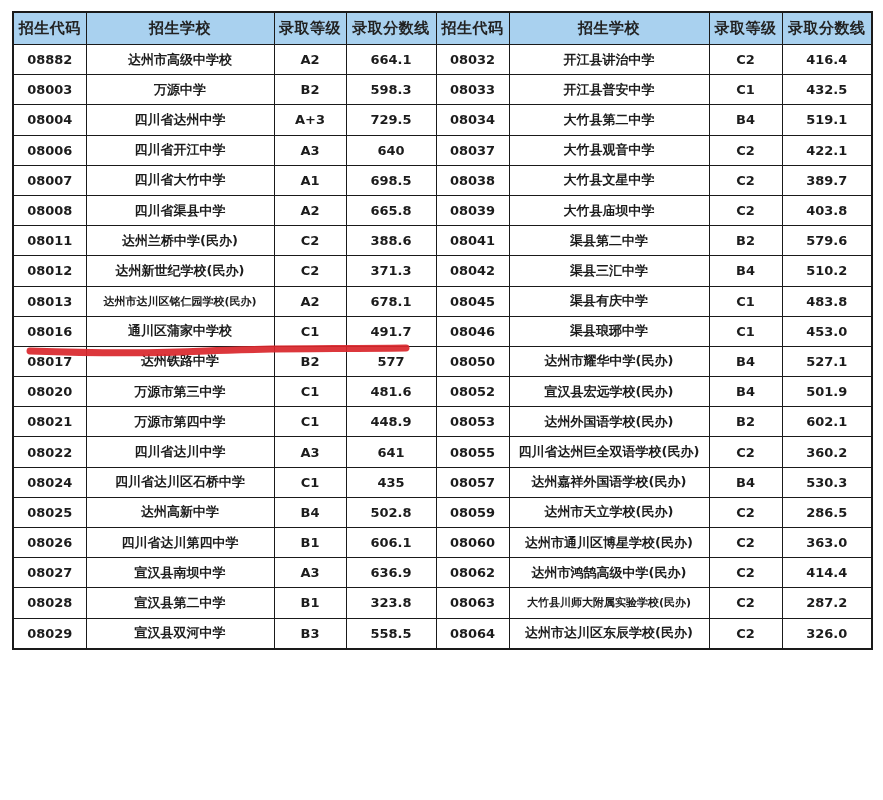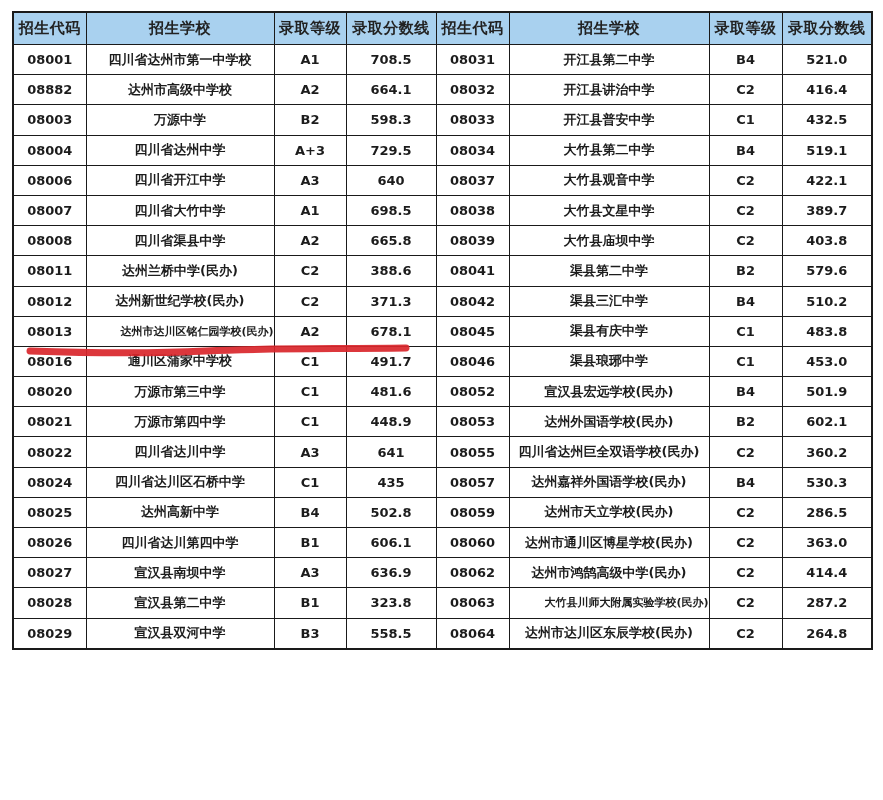--- a/index.html
+++ b/index.html
@@ -5,21 +5,21 @@
     html, body { margin: 0; padding: 0; background: #ffffff; }
     body { width: 883px; height: 800px; position: relative; overflow: hidden;
            font-family: "DejaVu Sans", "Liberation Sans", sans-serif; }
     .wrap { position: absolute; left: 12px; top: 11px; }
     table { border-collapse: collapse; table-layout: fixed; border: 2px solid #1a1a1a; }
     th, td { border: 1.5px solid #1a1a1a; text-align: center; padding: 0;
              font-weight: bold; color: #1c1c1c; white-space: nowrap; overflow: hidden; }
     th { background: #a9d1ef; height: 31px; font-size: 15px; letter-spacing: 0.5px; color: #222; }
     td { height: 29.2px; font-size: 13px; }
     td.name { font-size: 13px; }
-    td.name.small { font-size: 11px; text-align: right; }
+    td.name.small { font-size: 11px; }
     td.note { color: #e0201d; font-size: 13px; }
     .strike {
       position: absolute; left: 26px; top: 344px; width: 384px; height: 14px;
       pointer-events: none;
     }
   </style>
 </head>
 <body>
 
 <div class="wrap">
@@ -41,30 +41,20 @@
         <th>录取等级</th>
         <th>录取分数线</th>
         <th>招生代码</th>
         <th>招生学校</th>
         <th>录取等级</th>
         <th>录取分数线</th>
       </tr>
     </thead>
     <tbody id="tbody">
         <tr>
-          <td>08001</td>
-          <td class="name">四川省达州市第一中学校</td>
-          <td>A1</td>
-          <td>708.5</td>
-          <td>08031</td>
-          <td class="name">开江县第二中学</td>
-          <td>B4</td>
-          <td>521.0</td>
-        </tr>
-        <tr>
           <td>08882</td>
           <td class="name">达州市高级中学校</td>
           <td>A2</td>
           <td>664.1</td>
           <td>08032</td>
           <td class="name">开江县讲治中学</td>
           <td>C2</td>
           <td>416.4</td>
         </tr>
         <tr>
@@ -151,20 +141,30 @@
           <td>08016</td>
           <td class="name">通川区蒲家中学校</td>
           <td>C1</td>
           <td>491.7</td>
           <td>08046</td>
           <td class="name">渠县琅琊中学</td>
           <td>C1</td>
           <td>453.0</td>
         </tr>
         <tr>
+          <td>08017</td>
+          <td class="name">达州铁路中学</td>
+          <td>B2</td>
+          <td>577</td>
+          <td>08050</td>
+          <td class="name">达州市耀华中学(民办)</td>
+          <td>B4</td>
+          <td>527.1</td>
+        </tr>
+        <tr>
           <td>08020</td>
           <td class="name">万源市第三中学</td>
           <td>C1</td>
           <td>481.6</td>
           <td>08052</td>
           <td class="name">宣汉县宏远学校(民办)</td>
           <td>B4</td>
           <td>501.9</td>
         </tr>
         <tr>
@@ -238,21 +238,21 @@
           <td>287.2</td>
         </tr>
         <tr>
           <td>08029</td>
           <td class="name">宣汉县双河中学</td>
           <td>B3</td>
           <td>558.5</td>
           <td>08064</td>
           <td class="name">达州市达川区东辰学校(民办)</td>
           <td>C2</td>
-          <td>264.8</td>
+          <td>326.0</td>
         </tr>
       </tbody>
   </table>
 </div>
 
 <svg class="strike" viewBox="0 0 384 14" preserveAspectRatio="none">
   <path d="M4,7 C60,9 120,10 180,7 C240,4 300,5 380,4" stroke="#d9262b" stroke-width="7" stroke-linecap="round" fill="none" opacity="0.92"></path>
 </svg>
 
 </body></html>

